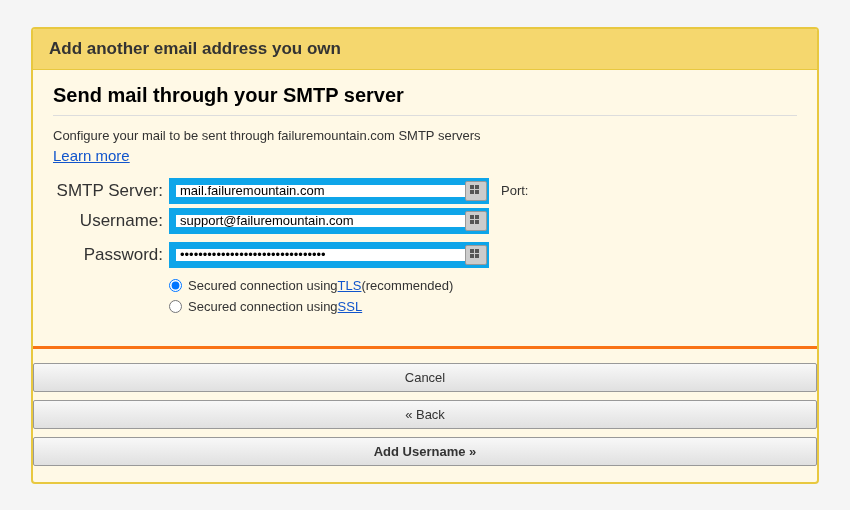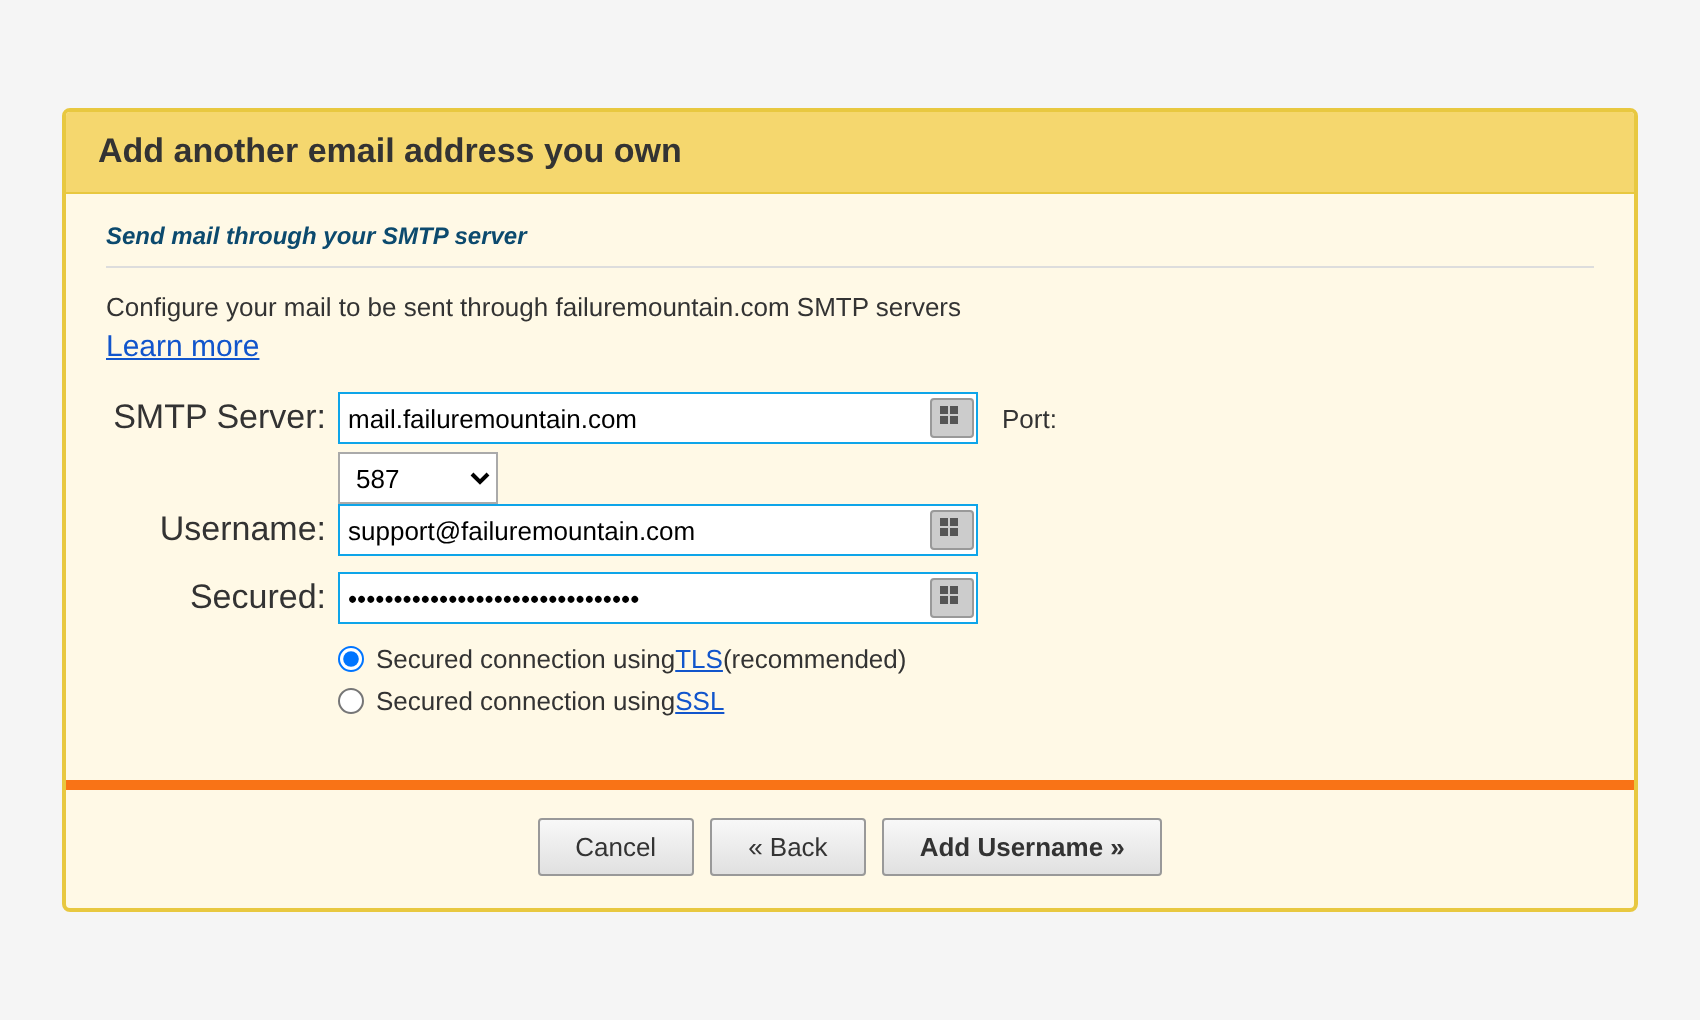--- a/index.html
+++ b/index.html
@@ -34,25 +34,24 @@
       font-size: 17px;
       font-weight: bold;
       color: #333;
     }
 
     .dialog-body {
       padding: 14px 20px 16px 20px;
     }
 
     .section-title {
-      font-size: 12px;
+      font-size: 20px;
       font-weight: bold;
-      color: #0c4a6e;
+      color: #000000;
       margin-bottom: 8px;
-      font-style: italic;
     }
 
     .section-divider {
       border: none;
       border-top: 1px solid #ddd;
       margin-bottom: 12px;
     }
 
     .description {
       color: #333;
@@ -86,21 +85,21 @@
       flex-shrink: 0;
     }
 
     .input-with-icon {
       position: relative;
       display: inline-flex;
       align-items: center;
     }
 
     .text-input {
-      border: 1px solid #0ea5e9;
+      border: 7px solid #0ea5e9;
       background: #fff;
       padding: 4px 28px 4px 4px;
       font-size: 13px;
       height: 26px;
       outline: none;
     }
 
     .text-input.smtp-server {
       width: 320px;
     }
@@ -182,22 +181,23 @@
       color: #1155cc;
       text-decoration: underline;
       cursor: pointer;
     }
 
     .footer-buttons {
       display: flex;
       justify-content: center;
       gap: 8px;
       padding: 14px 0 16px 0;
-      border-top: 5px solid #f97316;
+      border-top: 3px solid #f97316;
       margin-top: 10px;
+      flex-direction: column;
     }
 
     .btn {
       padding: 6px 18px;
       font-size: 13px;
       border: 1px solid #999;
       border-radius: 2px;
       cursor: pointer;
       background: linear-gradient(to bottom, #f8f8f8, #e0e0e0);
       color: #333;
@@ -236,45 +236,38 @@
               <rect x="0" y="0" width="4" height="4" fill="#555"></rect>
               <rect x="5" y="0" width="4" height="4" fill="#555"></rect>
               <rect x="0" y="5" width="4" height="4" fill="#555"></rect>
               <rect x="5" y="5" width="4" height="4" fill="#555"></rect>
             </svg>
           </div>
         </div>
         <span class="port-label">Port:</span>
       </div>
 
-      <div class="port-row">
-        <select class="port-select">
-          <option>587</option>
-          <option>465</option>
-          <option>25</option>
-        </select>
-      </div>
 
       <div class="form-row">
         <label class="form-label">Username:</label>
         <div class="input-with-icon">
           <input type="text" class="text-input username" value="support@failuremountain.com" style="">
           <div class="icon-btn">
             <svg width="12" height="12" viewBox="0 0 12 12">
               <rect x="0" y="0" width="4" height="4" fill="#555"></rect>
               <rect x="5" y="0" width="4" height="4" fill="#555"></rect>
               <rect x="0" y="5" width="4" height="4" fill="#555"></rect>
               <rect x="5" y="5" width="4" height="4" fill="#555"></rect>
             </svg>
           </div>
         </div>
       </div>
 
       <div class="form-row">
-        <label class="form-label">Secured:</label>
+        <label class="form-label">Password:</label>
         <div class="input-with-icon">
           <input type="password" class="text-input password" value="aaaaaaaaaaaaaaaaaaaaaaaaaaaaaaaa" style="">
           <div class="icon-btn">
             <svg width="12" height="12" viewBox="0 0 12 12">
               <rect x="0" y="0" width="4" height="4" fill="#555"></rect>
               <rect x="5" y="0" width="4" height="4" fill="#555"></rect>
               <rect x="0" y="5" width="4" height="4" fill="#555"></rect>
               <rect x="5" y="5" width="4" height="4" fill="#555"></rect>
             </svg>
           </div>

